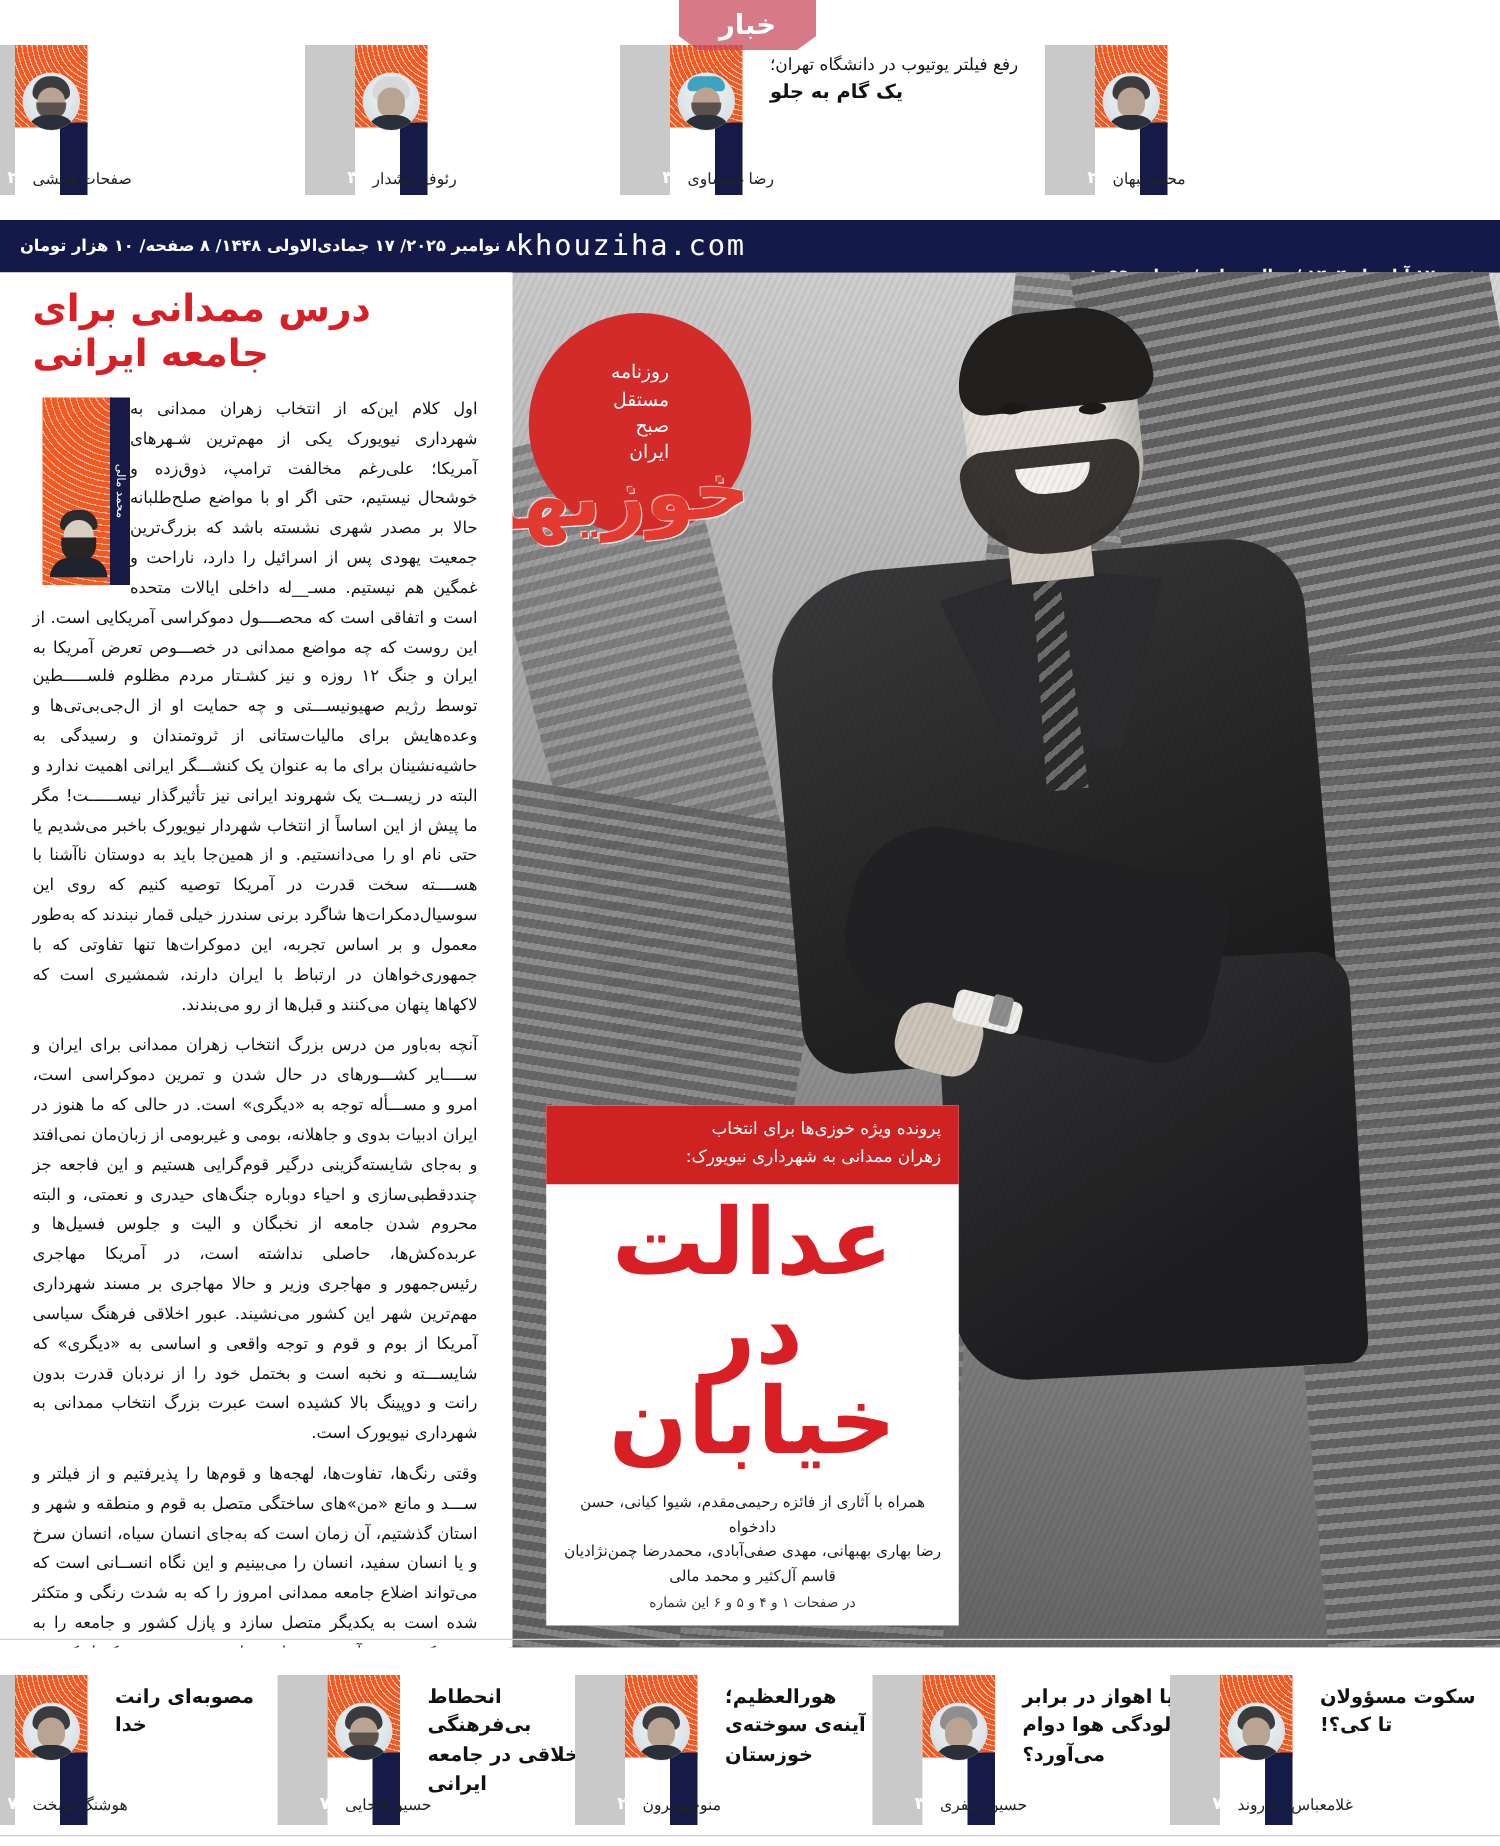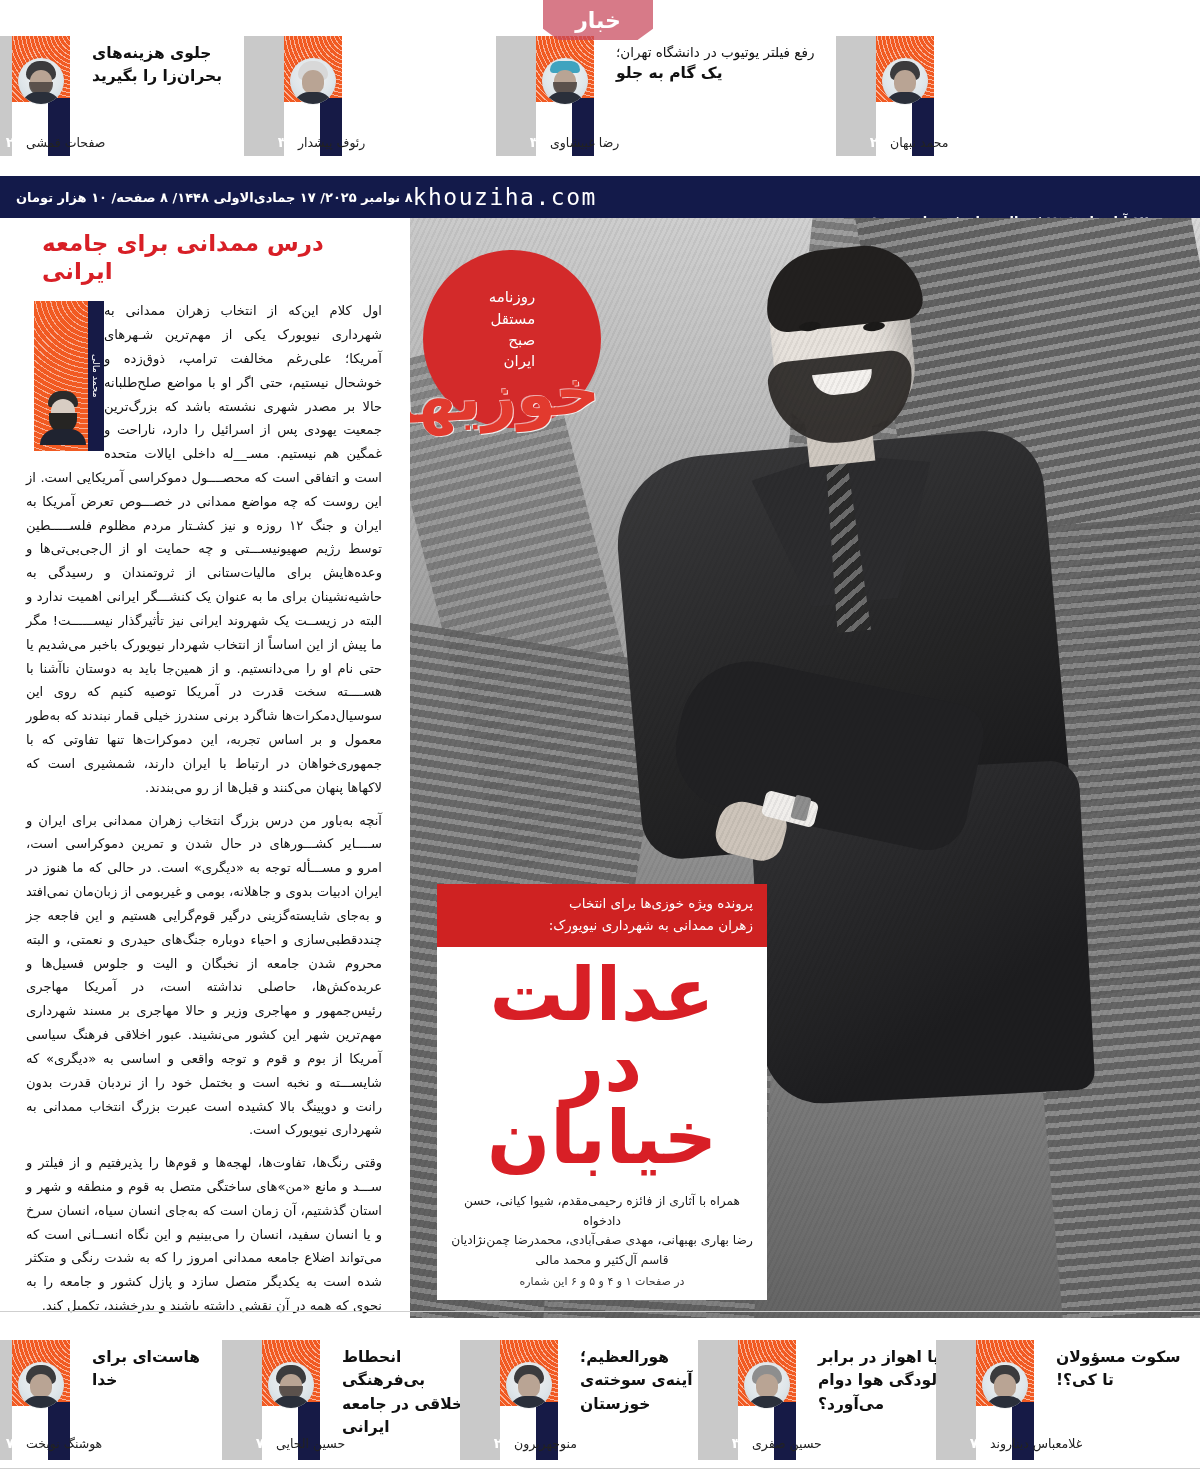--- a/index.html
+++ b/index.html
@@ -386,25 +386,25 @@
 
   
   .editorial {
     position: absolute; top: 0; left: 0;
     width: 410px; height: 1100px;
     background: #ffffff;
     padding: 8px 28px 10px 26px;
   }
   .ed-title {
     color: #d81f26;
-    font-size: 23px;
+    font-size: 30px;
     font-weight: bold;
     text-align: left;
     line-height: 1.2;
-    margin: 4px 0 14px 16px;
+    margin: 4px 0 14px 0;
     letter-spacing: -0.5px;
   }
   .ed-author-card {
     float: left;
     width: 70px; height: 150px;
     margin: 2px 0 6px 8px;
     position: relative;
     shape-outside: inset(0);
   }
   .eac-orange {
@@ -503,24 +503,20 @@
         <div class="pb-orange">
             <div class="swoosh"></div>
           </div>
         <div class="pb-navy"></div>
         <div class="pb-face">
           <span class="hair"></span>
             <span class="head"></span>
             <span class="beard"></span>
             <span class="shoulders"></span>
         </div>
-      </div>
-      <div class="promo-text">
-        <div class="promo-title">جلوی هزینه‌های
-بحران‌زا را بگیرید</div>
       </div>
       <div class="promo-meta">
         <span class="promo-pagenum">۲</span>
         <span class="promo-author">صفحات قمشی</span>
       </div>
     </div>
 
     <div class="promo-item promo-w2">
       <div class="portrait-block">
         <div class="pb-grey"></div>
@@ -680,21 +676,21 @@
             <div class="swoosh"></div>
           </div>
         <div class="pb-navy"></div>
         <div class="pb-face">
           <span class="hair"></span>
             <span class="head"></span>
             <span class="shoulders"></span>
         </div>
       </div>
       <div class="promo-text">
-        <div class="promo-title">هاست‌ای برای
+        <div class="promo-title">مصوبه‌ای رانت
 خدا</div>
       </div>
       <div class="promo-meta">
         <span class="promo-pagenum">۷</span>
         <span class="promo-author">هوشنگ نوبخت</span>
       </div>
     </div>
 
     <div class="promo-item bstrip-w2">
       <div class="portrait-block">

